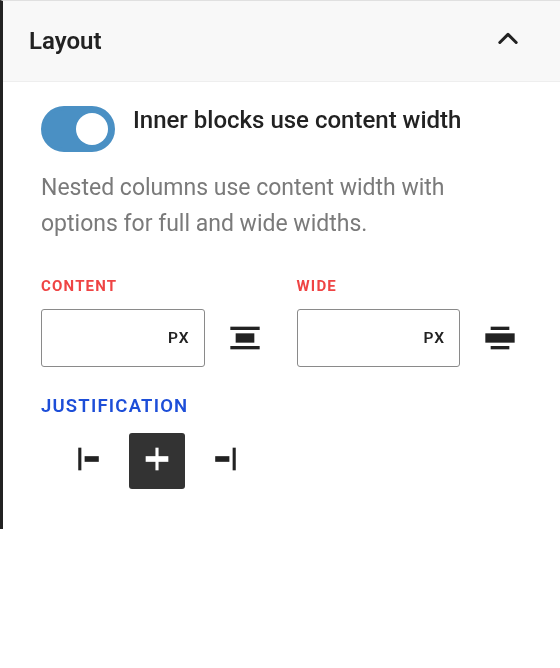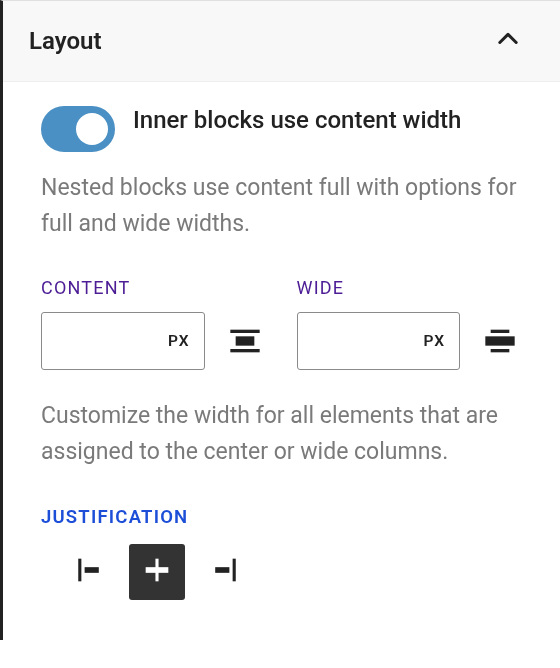--- a/index.html
+++ b/index.html
@@ -74,24 +74,24 @@
       gap: 30px;
       margin-bottom: 28px;
     }
     .width-col {
       flex: 1;
       display: flex;
       flex-direction: column;
       gap: 14px;
     }
     .field-label {
-      font-size: 18px;
-      font-weight: 400;
+      font-size: 15px;
+      font-weight: 700;
       letter-spacing: 1.2px;
-      color: #4c1d95;
+      color: #ef4444;
     }
     .input-pair {
       display: flex;
       align-items: center;
       gap: 18px;
     }
     .num-input {
       flex: 1;
       min-width: 0;
       height: 58px;
@@ -157,21 +157,21 @@
 
 <div class="panel-body">
 
   <div class="toggle-row">
     <div class="toggle">
       <div class="toggle-knob"></div>
     </div>
     <div class="toggle-label">Inner blocks use content width</div>
   </div>
 
-  <div class="help-text">Nested blocks use content full with options for full and wide widths.</div>
+  <div class="help-text">Nested columns use content width with options for full and wide widths.</div>
 
   <div class="width-row">
     <div class="width-col">
       <div class="field-label">CONTENT</div>
       <div class="input-pair">
         <div class="num-input">
           <span>PX</span>
         </div>
         <div class="icon-btn">
           <span>
@@ -197,21 +197,20 @@
                 <rect x="5" y="5" width="14" height="2.5"></rect>
                 <rect x="1" y="10" width="22" height="7"></rect>
                 <rect x="5" y="19.5" width="14" height="2.5"></rect>
               </svg>
           </span>
         </div>
       </div>
     </div>
   </div>
 
-  <div class="help-text">Customize the width for all elements that are assigned to the center or wide columns.</div>
 
   <div class="section-label">JUSTIFICATION</div>
 
   <div class="just-row">
     <div class="just-btn">
       <span>
         <svg width="34" height="34" viewBox="0 0 24 24" fill="#222">
             <rect x="3" y="4" width="2.2" height="16"></rect>
             <rect x="7.5" y="10" width="10" height="4"></rect>
           </svg>

